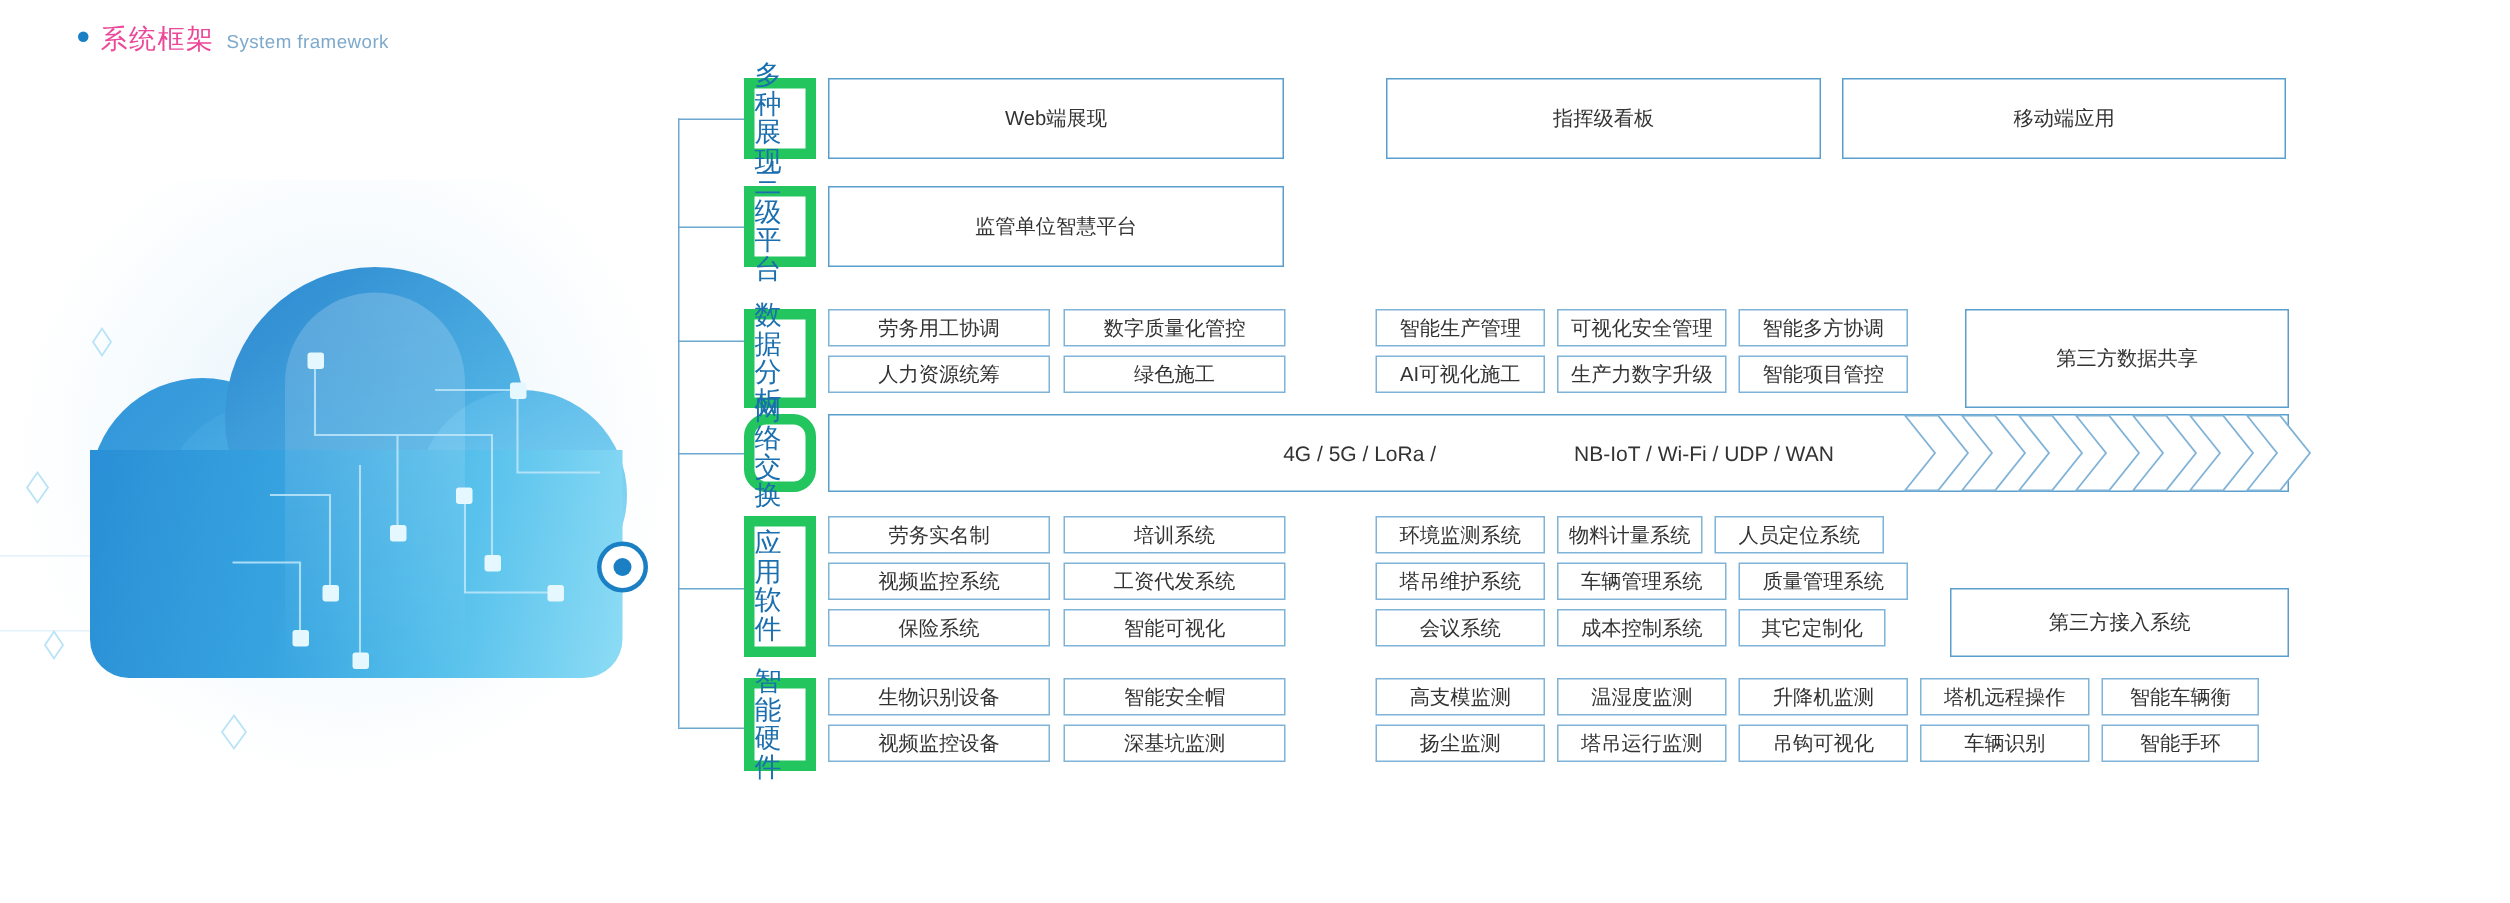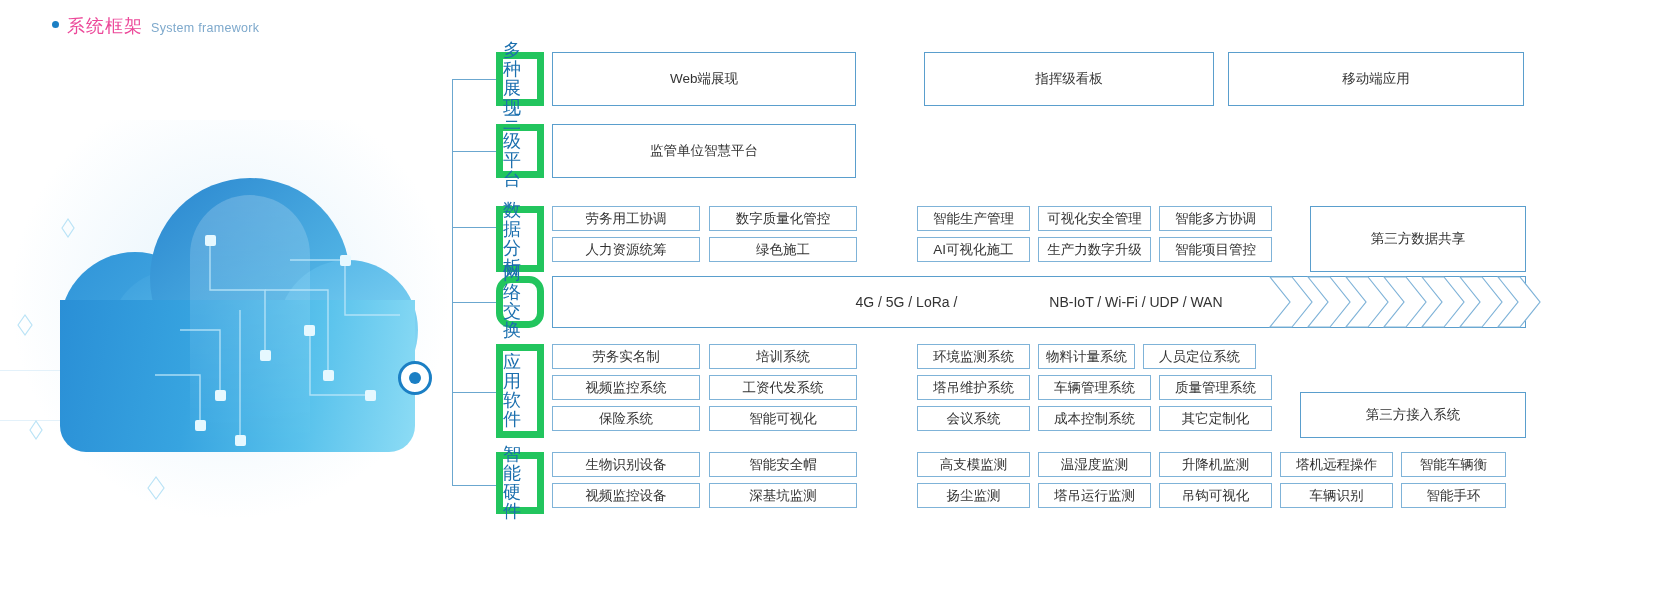--- a/index.html
+++ b/index.html
@@ -302,21 +302,21 @@
     </div>
     <div class="cellrow">
       <div class="box" style="width:148px">保险系统</div>
       <div class="gap" style="width:9px"></div>
       <div class="box" style="width:148px">智能可视化</div>
       <div class="gap" style="width:60px"></div>
       <div class="box" style="width:113px">会议系统</div>
       <div class="gap" style="width:8px"></div>
       <div class="box" style="width:113px">成本控制系统</div>
       <div class="gap" style="width:8px"></div>
-      <div class="box" style="width:113px">其它定制化</div>
+      <div class="box" style="width:98px">其它定制化</div>
     </div>
   </div>
   <div class="side-big" style="width:226px;margin-left:8px;margin-top:48px;">第三方接入系统</div>
 </div>
 
 <div class="row" id="row-hw">
   <div class="rowlabel">
     <span>智能</span>
     <span>硬件</span>
   </div>

